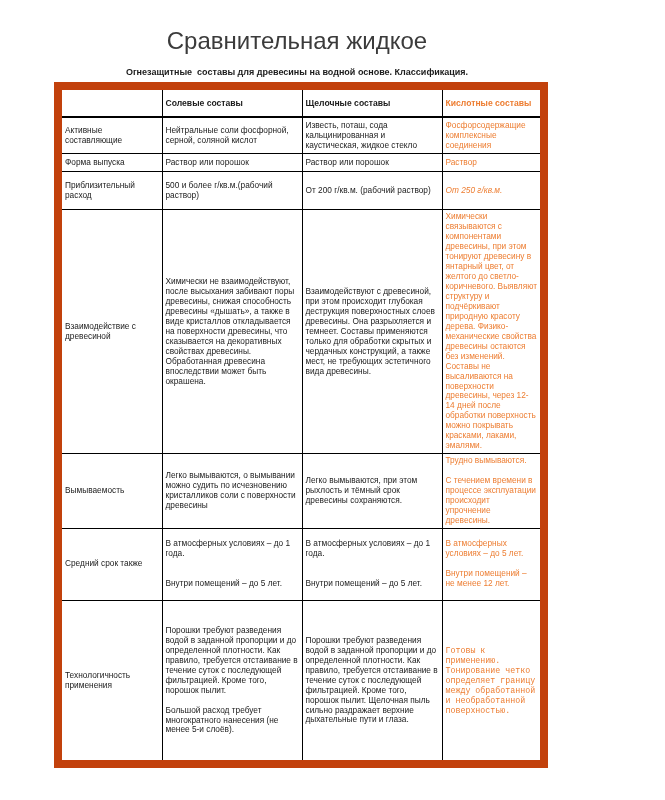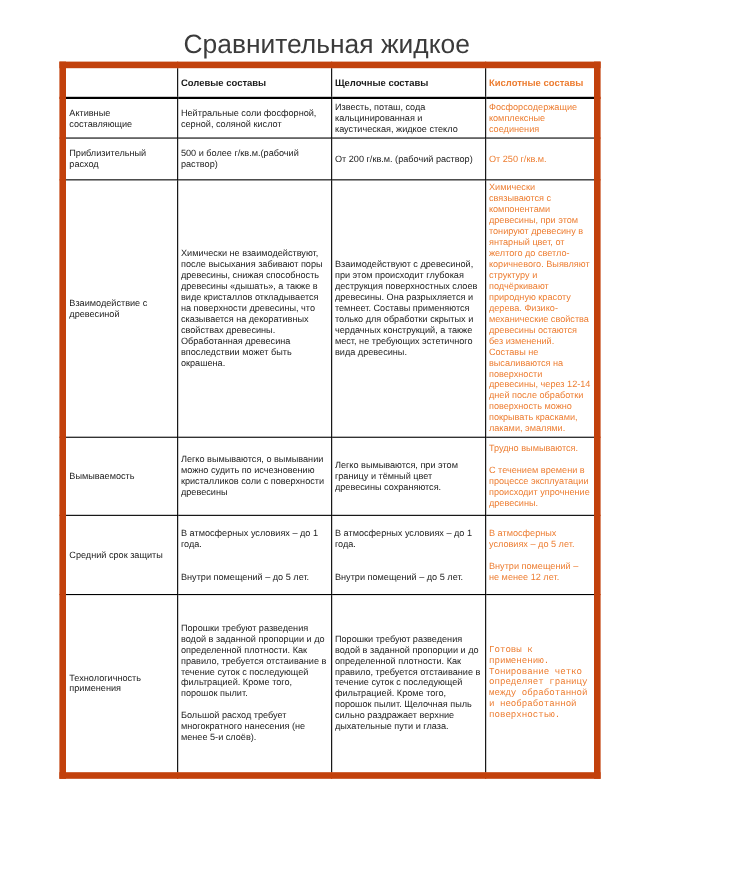--- a/index.html
+++ b/index.html
@@ -18,21 +18,21 @@
   }
   .doc-subtitle{
     width:486px;margin:11px 0 5px 54px;
     text-align:center;
     font-size:9px;font-weight:700;color:#1b1b1b;
     white-space:pre-wrap;
   }
   table.cmp{
     border-collapse:collapse;table-layout:fixed;
     width:486px;margin-left:54px;
-    border:6px solid #c2410c;
+    border:8px solid #c2410c;
   }
   table.cmp col.c0{width:104px;}
   table.cmp col.c1{width:140px;}
   table.cmp col.c2{width:140px;}
   table.cmp col.c3{width:102px;}
   table.cmp th, table.cmp td{
     border:1px solid #000;
     padding:2px 3px;
     vertical-align:middle;
     font-size:8.3px;line-height:1.2;
@@ -48,20 +48,21 @@
   table.cmp td.label-cell{padding-right:2px;}
   .para{margin:0;}
   .para.blank{height:10px;}
   td.valign-top{vertical-align:top;margin-left:36px;}
 </style>
 </head>
 <body>
 
 <div class="page">
   <h1 class="doc-title">Сравнительная жидкое</h1>
+  <div class="doc-subtitle">Огнезащитные  составы для древесины на водной основе. Классификация.</div>
 
   <table class="cmp">
     <colgroup>
       <col class="c0">
         <col class="c1">
         <col class="c2">
         <col class="c3">
     </colgroup>
     <thead>
       <tr>
@@ -77,29 +78,41 @@
           <td>
             <div class="para">Нейтральные соли фосфорной, серной, соляной кислот</div>
           </td>
           <td>
             <div class="para">Известь, поташ, сода кальцинированная и каустическая, жидкое стекло</div>
           </td>
           <td style="color: rgb(237, 125, 49);">
             <div class="para">Фосфорсодержащие комплексные соединения</div>
           </td>
         </tr>
+        <tr style="height: 18px;">
+          <td class="label-cell">Форма выпуска</td>
+          <td>
+            <div class="para">Раствор или порошок</div>
+          </td>
+          <td>
+            <div class="para">Раствор или порошок</div>
+          </td>
+          <td style="color: rgb(237, 125, 49);">
+            <div class="para">Раствор</div>
+          </td>
+        </tr>
         <tr style="height: 38px;">
           <td class="label-cell">Приблизительный расход</td>
           <td>
             <div class="para">500 и более г/кв.м.(рабочий раствор)</div>
           </td>
           <td>
             <div class="para">От 200 г/кв.м. (рабочий раствор)</div>
           </td>
-          <td style="color: rgb(237, 125, 49);">
+          <td style="color: rgb(237, 125, 49); font-style: italic;">
             <div class="para">От 250 г/кв.м.</div>
           </td>
         </tr>
         <tr style="height: 227px;">
           <td class="label-cell">Взаимодействие с древесиной</td>
           <td>
             <div class="para">Химически не взаимодействуют, после высыхания забивают поры древесины, снижая способность древесины «дышать», а также в виде кристаллов откладывается на поверхности древесины, что сказывается на декоративных свойствах древесины. Обработанная древесина впоследствии может быть окрашена.</div>
           </td>
           <td>
             <div class="para">Взаимодействуют с древесиной, при этом происходит глубокая деструкция поверхностных слоев древесины. Она разрыхляется и темнеет. Составы применяются только для обработки скрытых и чердачных конструкций, а также мест, не требующих эстетичного вида древесины.</div>
@@ -107,30 +120,30 @@
           <td class="valign-top" style="color: rgb(237, 125, 49);">
             <div class="para">Химически связываются с компонентами древесины, при этом тонируют древесину в янтарный цвет, от желтого до светло-коричневого. Выявляют структуру и подчёркивают природную красоту дерева. Физико-механические свойства древесины остаются без изменений. Составы не высаливаются на поверхности древесины, через 12-14 дней после обработки поверхность можно покрывать красками, лаками, эмалями.</div>
           </td>
         </tr>
         <tr style="height: 71px;">
           <td class="label-cell">Вымываемость</td>
           <td>
             <div class="para">Легко вымываются, о вымывании можно судить по исчезновению кристалликов соли с поверхности древесины</div>
           </td>
           <td>
-            <div class="para">Легко вымываются, при этом границу и тёмный цвет древесины сохраняются.</div>
+            <div class="para">Легко вымываются, при этом рыхлость и тёмный срок древесины сохраняются.</div>
           </td>
           <td style="color: rgb(237, 125, 49);">
             <div class="para">Трудно вымываются.</div>
             <div class="para blank"></div>
             <div class="para">С течением времени в процессе эксплуатации происходит упрочнение древесины.</div>
           </td>
         </tr>
         <tr style="height: 72px;">
-          <td class="label-cell">Средний срок защиты</td>
+          <td class="label-cell">Средний срок также</td>
           <td>
             <div class="para">В атмосферных условиях – до 1 года.</div>
             <div class="para blank"></div>
             <div class="para blank"></div>
             <div class="para">Внутри помещений – до 5 лет.</div>
           </td>
           <td>
             <div class="para">В атмосферных условиях – до 1 года.</div>
             <div class="para blank"></div>
             <div class="para blank"></div>

